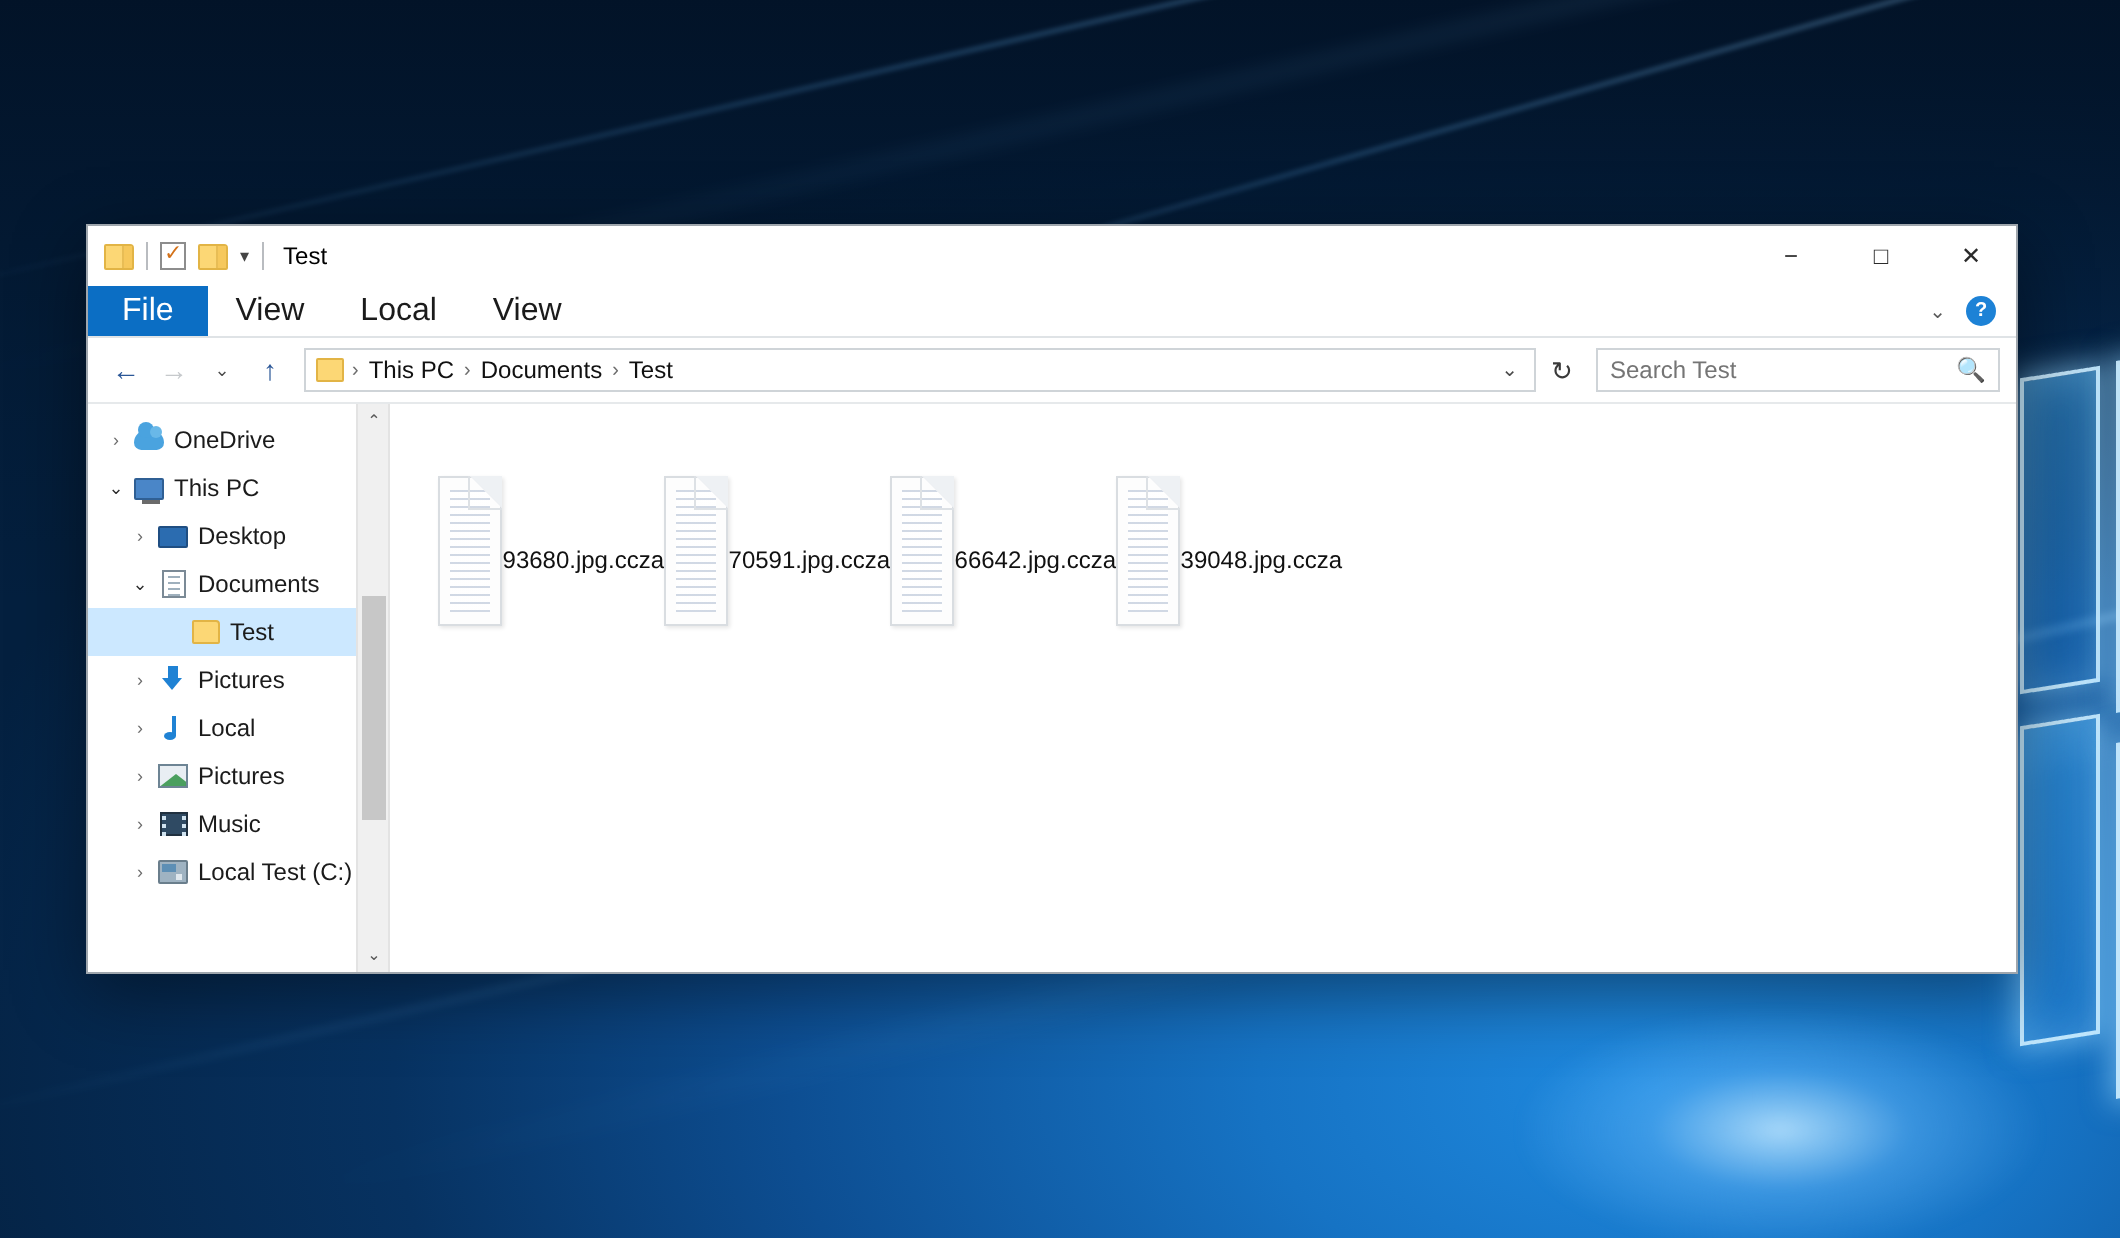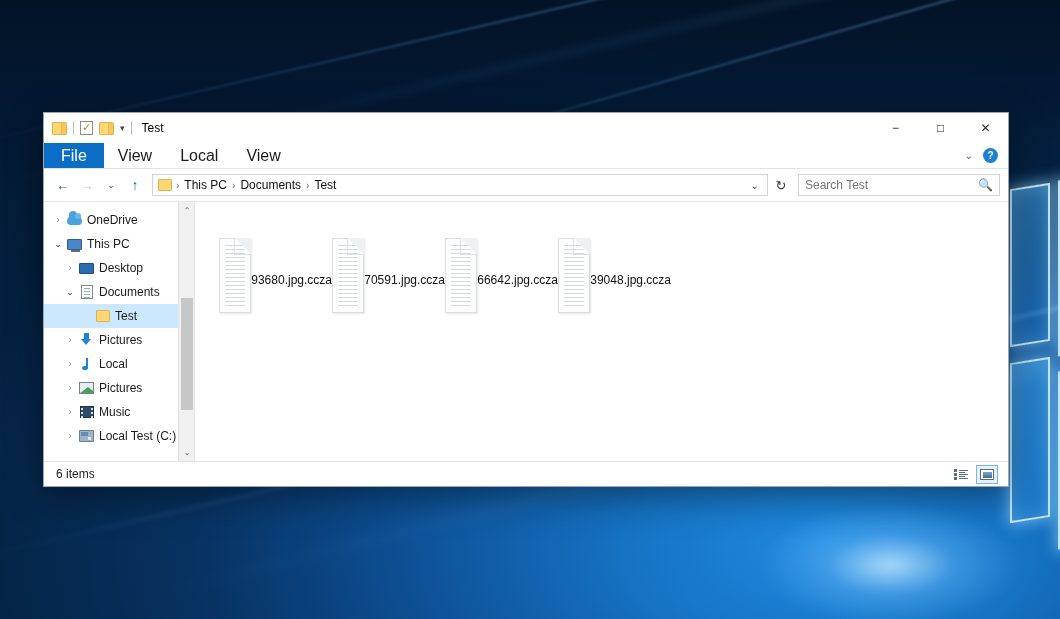--- a/index.html
+++ b/index.html
@@ -511,35 +511,15 @@
               <div class="white-mask"></div>
               <div class="fold"></div>
               <div class="fold-edge"></div>
           </div>
           <div class="file-label">39048.jpg.ccza</div>
         </div>
 
       </div>
     </div>
 
-    <div class="statusbar">
-      <span>6 items</span>
-      <div class="view-btns">
-        <div class="view-btn">
-          <span class="vg-details">
-            <span class="bar b1"></span>
-              <span class="bar b2"></span>
-              <span class="bar b3"></span>
-            <span class="ln l1"></span>
-              <span class="ln l1b"></span>
-            <span class="ln l2"></span>
-              <span class="ln l2b"></span>
-            <span class="ln l3"></span>
-          </span>
-        </div>
-        <div class="view-btn active">
-          <span class="vg-large"></span>
-        </div>
-      </div>
-    </div>
 
   </div>
 </div>
 
 </body></html>

